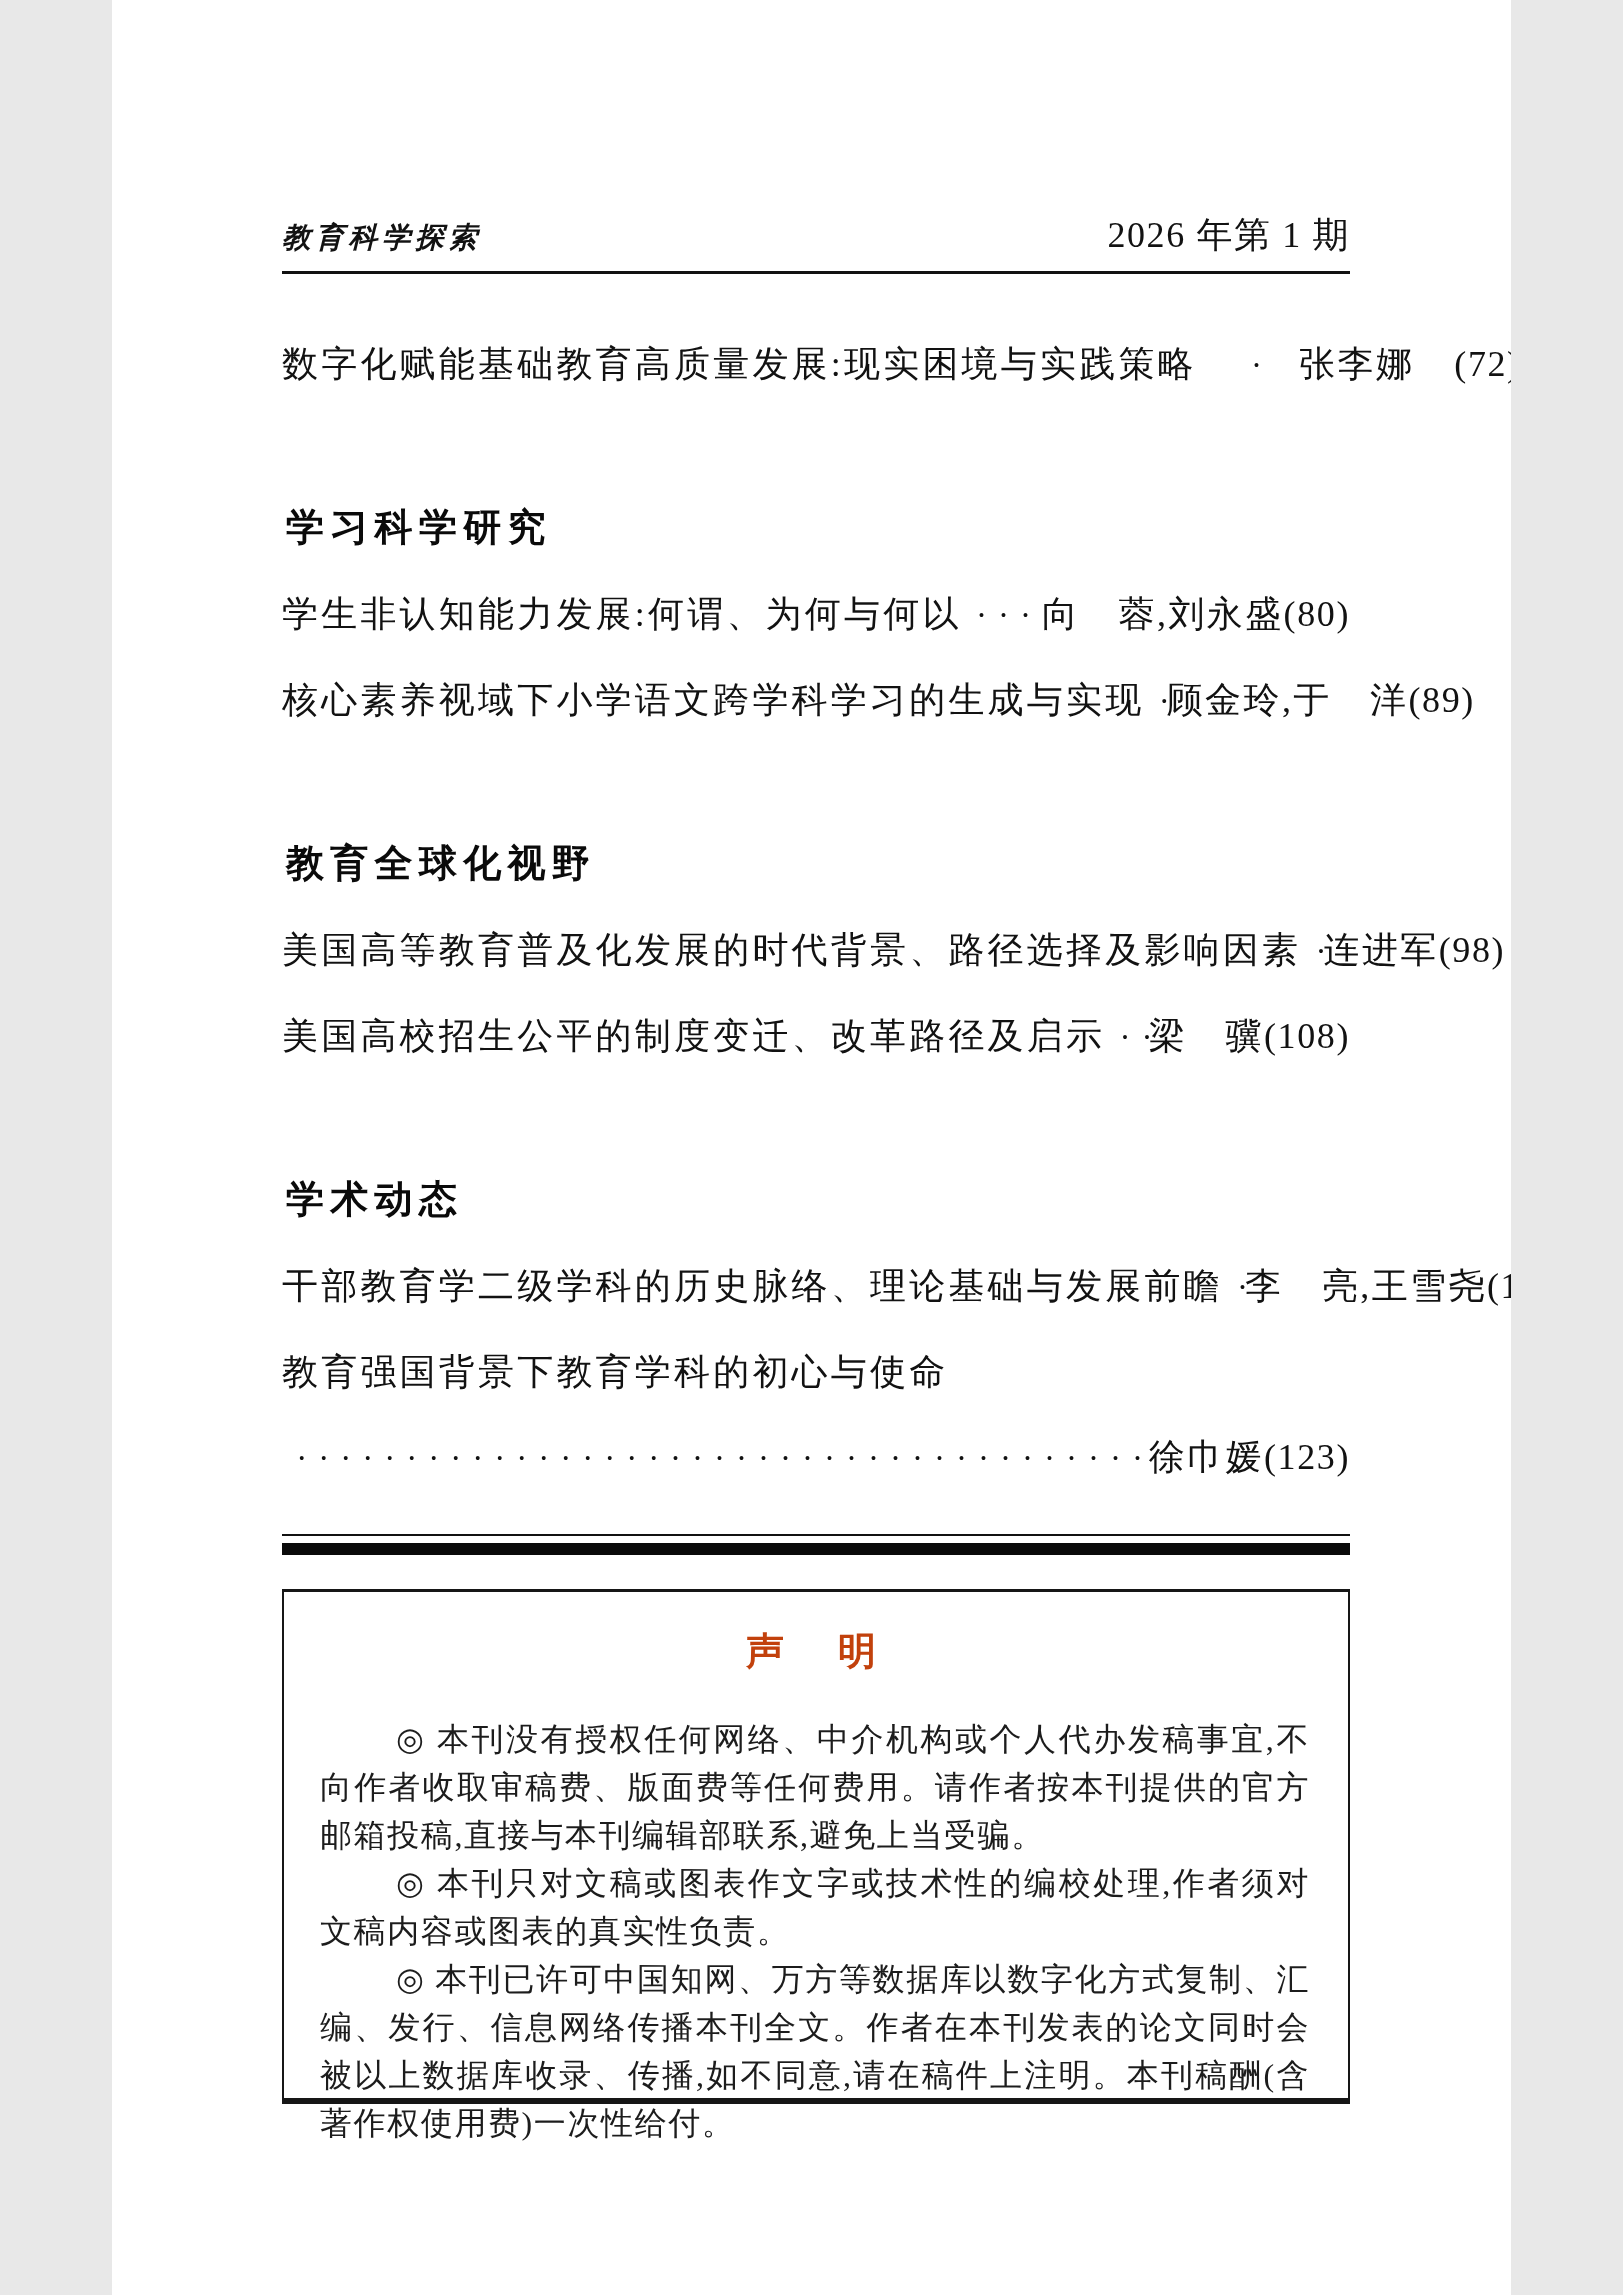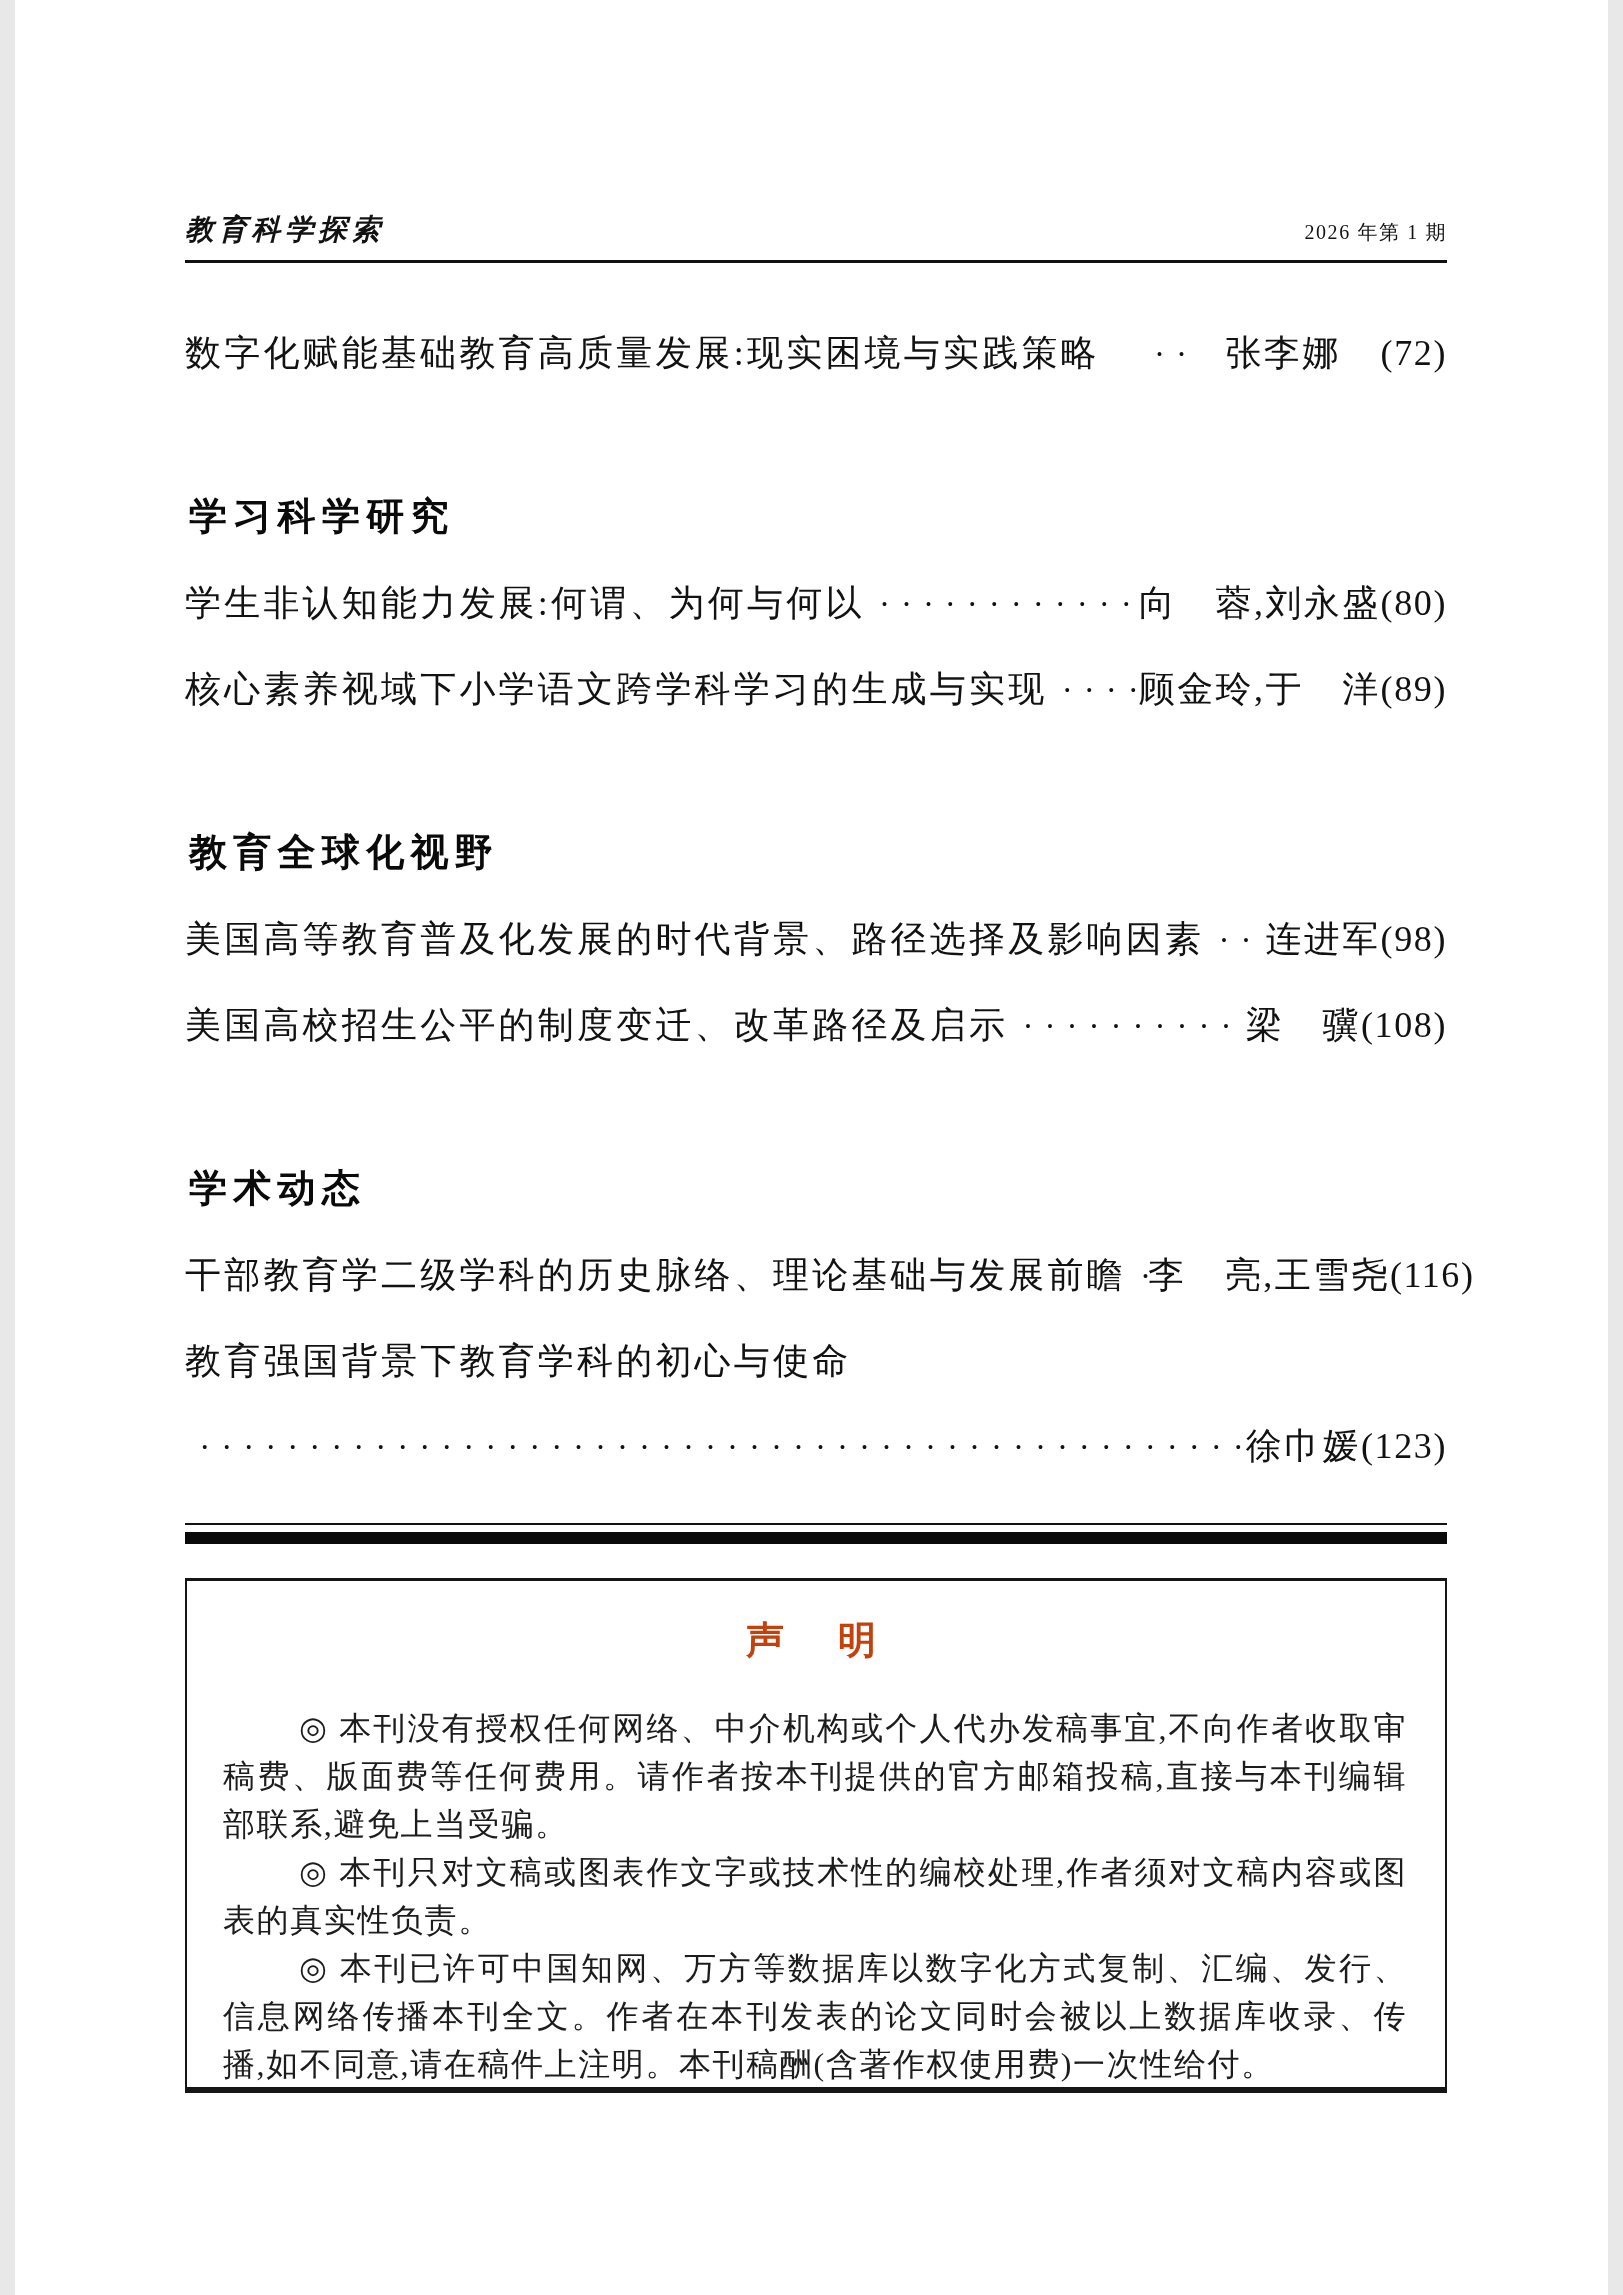--- a/index.html
+++ b/index.html
@@ -1,37 +1,37 @@
 <!DOCTYPE html>
 <html style="font-size:12.7px"><head>
 <meta charset="utf-8">
 <style>
   html,body{margin:0;padding:0;background:#e8e8e8;}
   .page{
     position:relative;
-    width:1593px;height:2295px;
+    width:1399px;height:2295px;
     margin:0 auto;
     background:#ffffff;
     color:#121212;
     font-family:"Liberation Serif","DejaVu Serif",serif;
     overflow:hidden;
   }
   .content{padding:0 161px 0 170px;}
 
   
   .header{
     display:flex;justify-content:space-between;align-items:baseline;
     padding-top:211px;padding-bottom:11px;
     border-bottom:3.2px solid #111;
   }
   .journal{
     font-size:28.5px;font-style:italic;font-weight:600;
     letter-spacing:4.8px;
   }
-  .issue{font-size:20px;letter-spacing:1.6px;}
+  .issue{font-size:36px;letter-spacing:1.6px;}
 
   
   .toc-entry{
     display:flex;align-items:baseline;
     font-size:36px;line-height:44px;
     white-space:nowrap;
   }
   .toc-entry .t{letter-spacing:3.2px;flex:0 0 auto;}
   .leader{
     flex:1 1 0;overflow:hidden;

